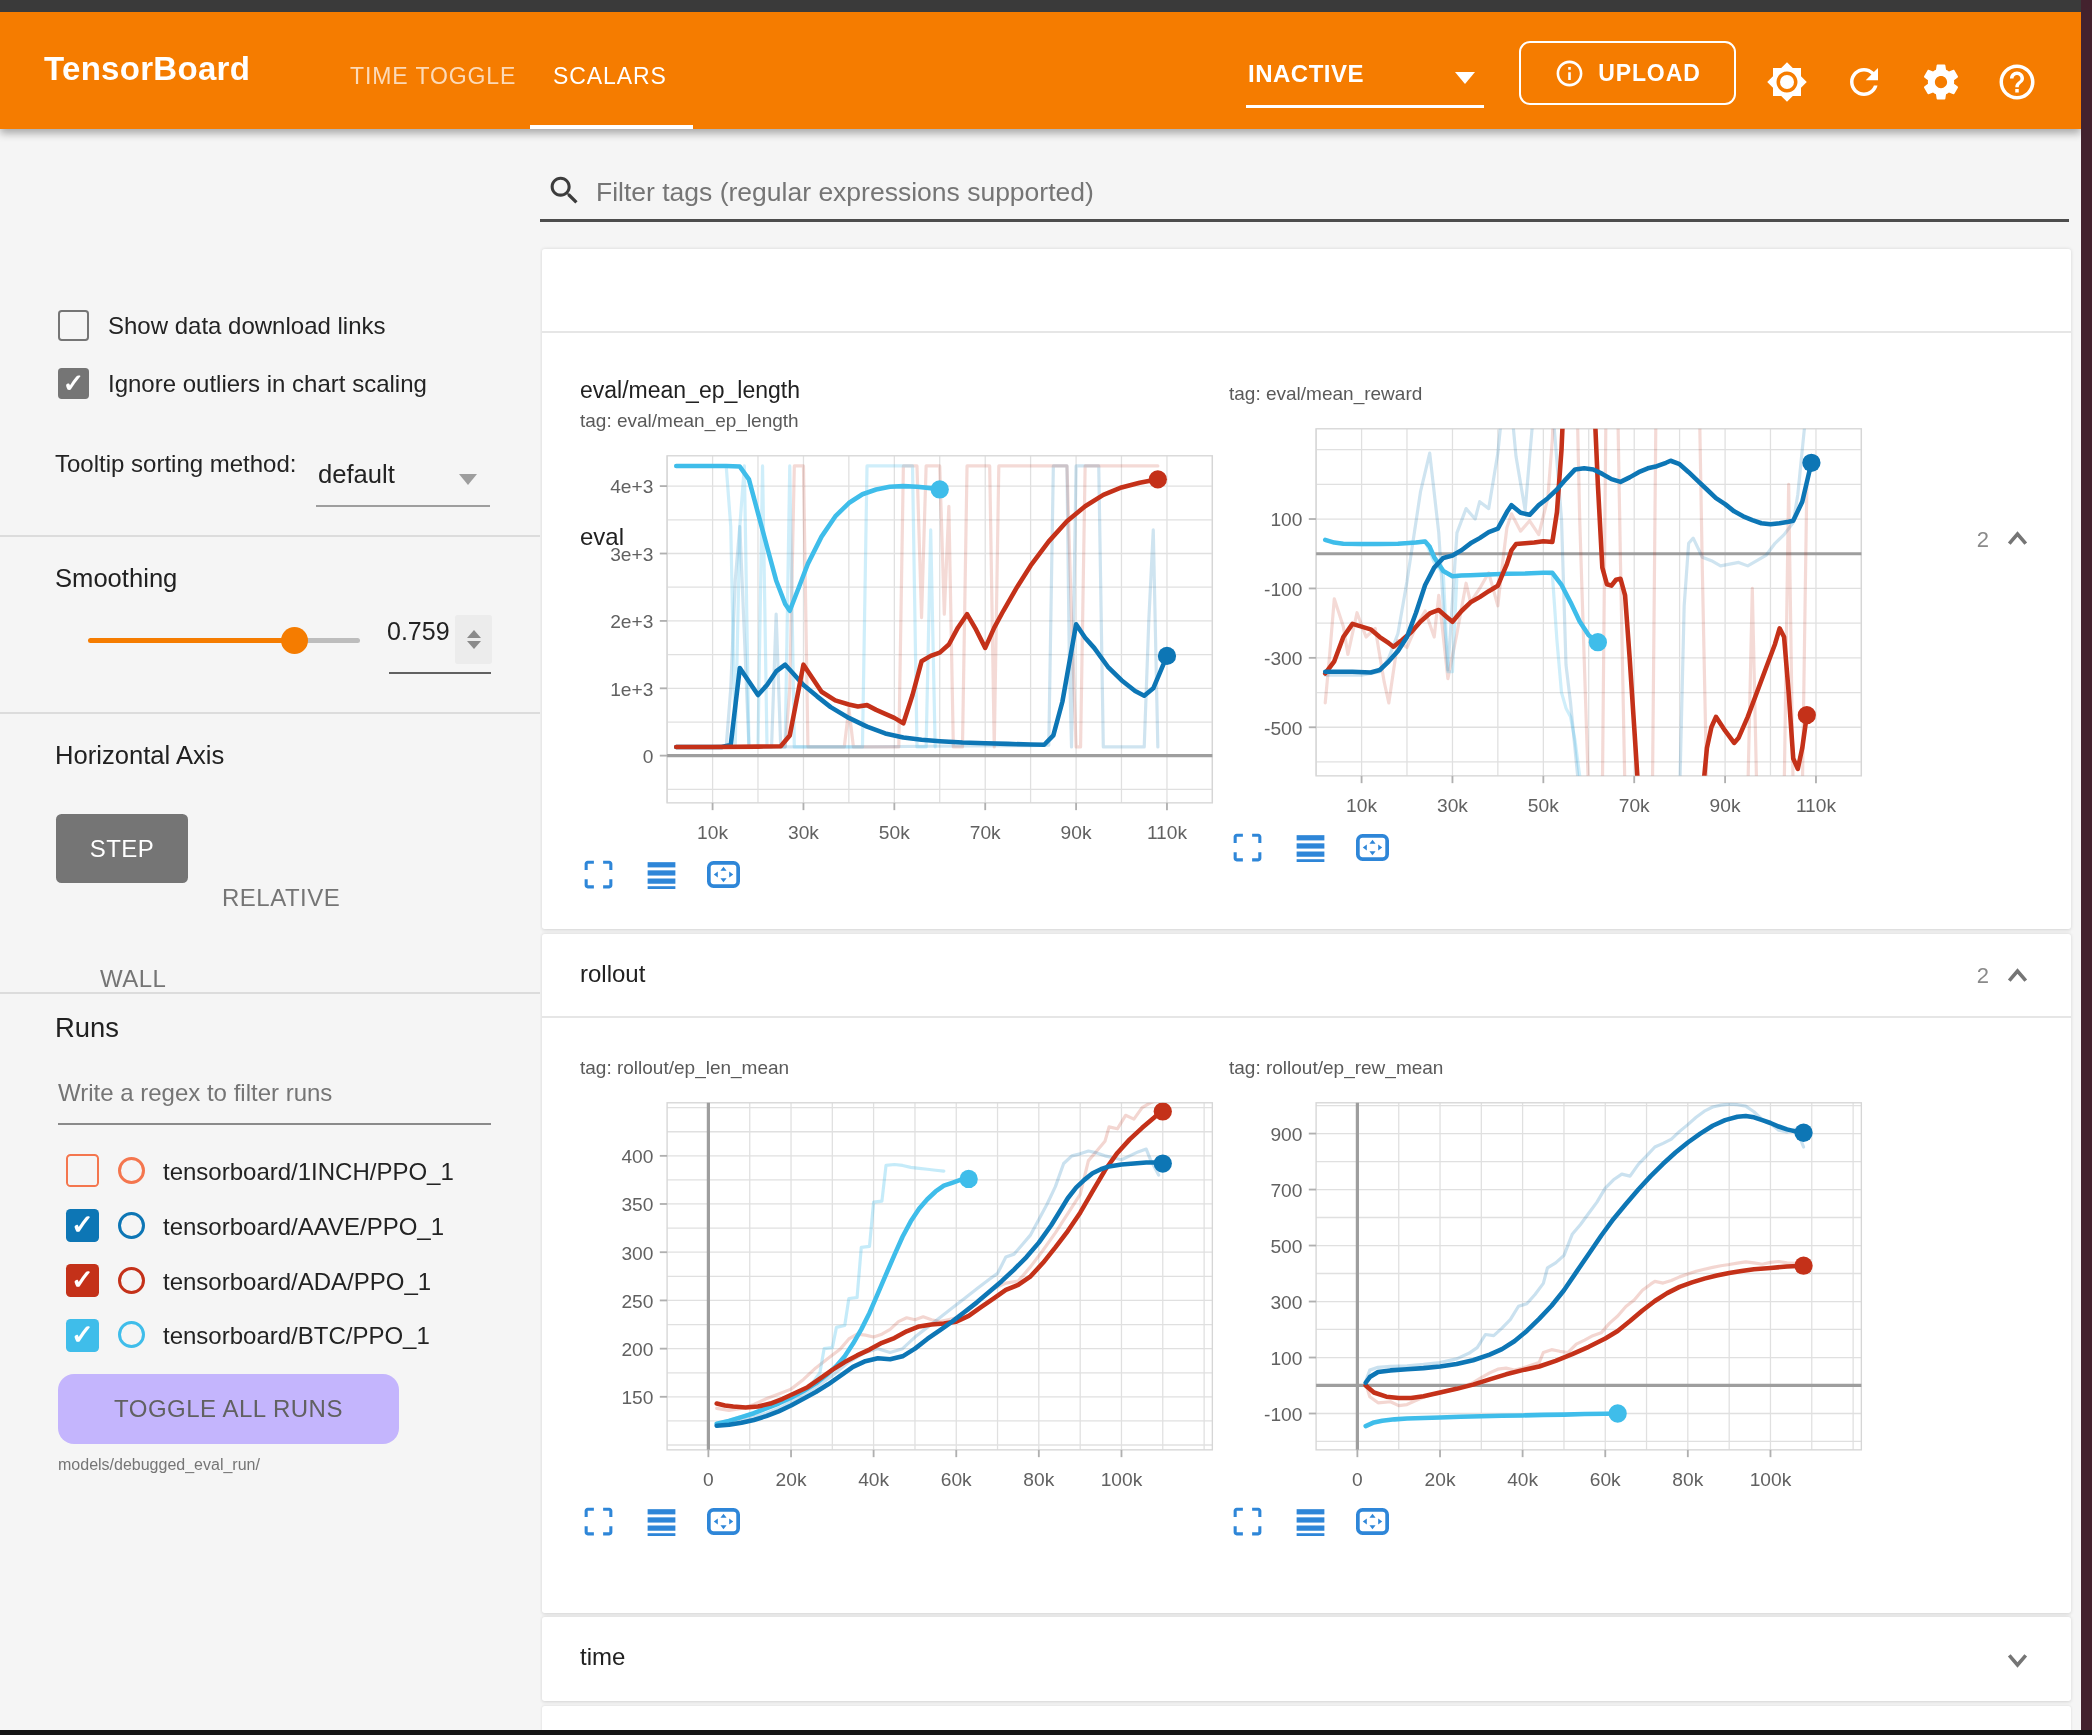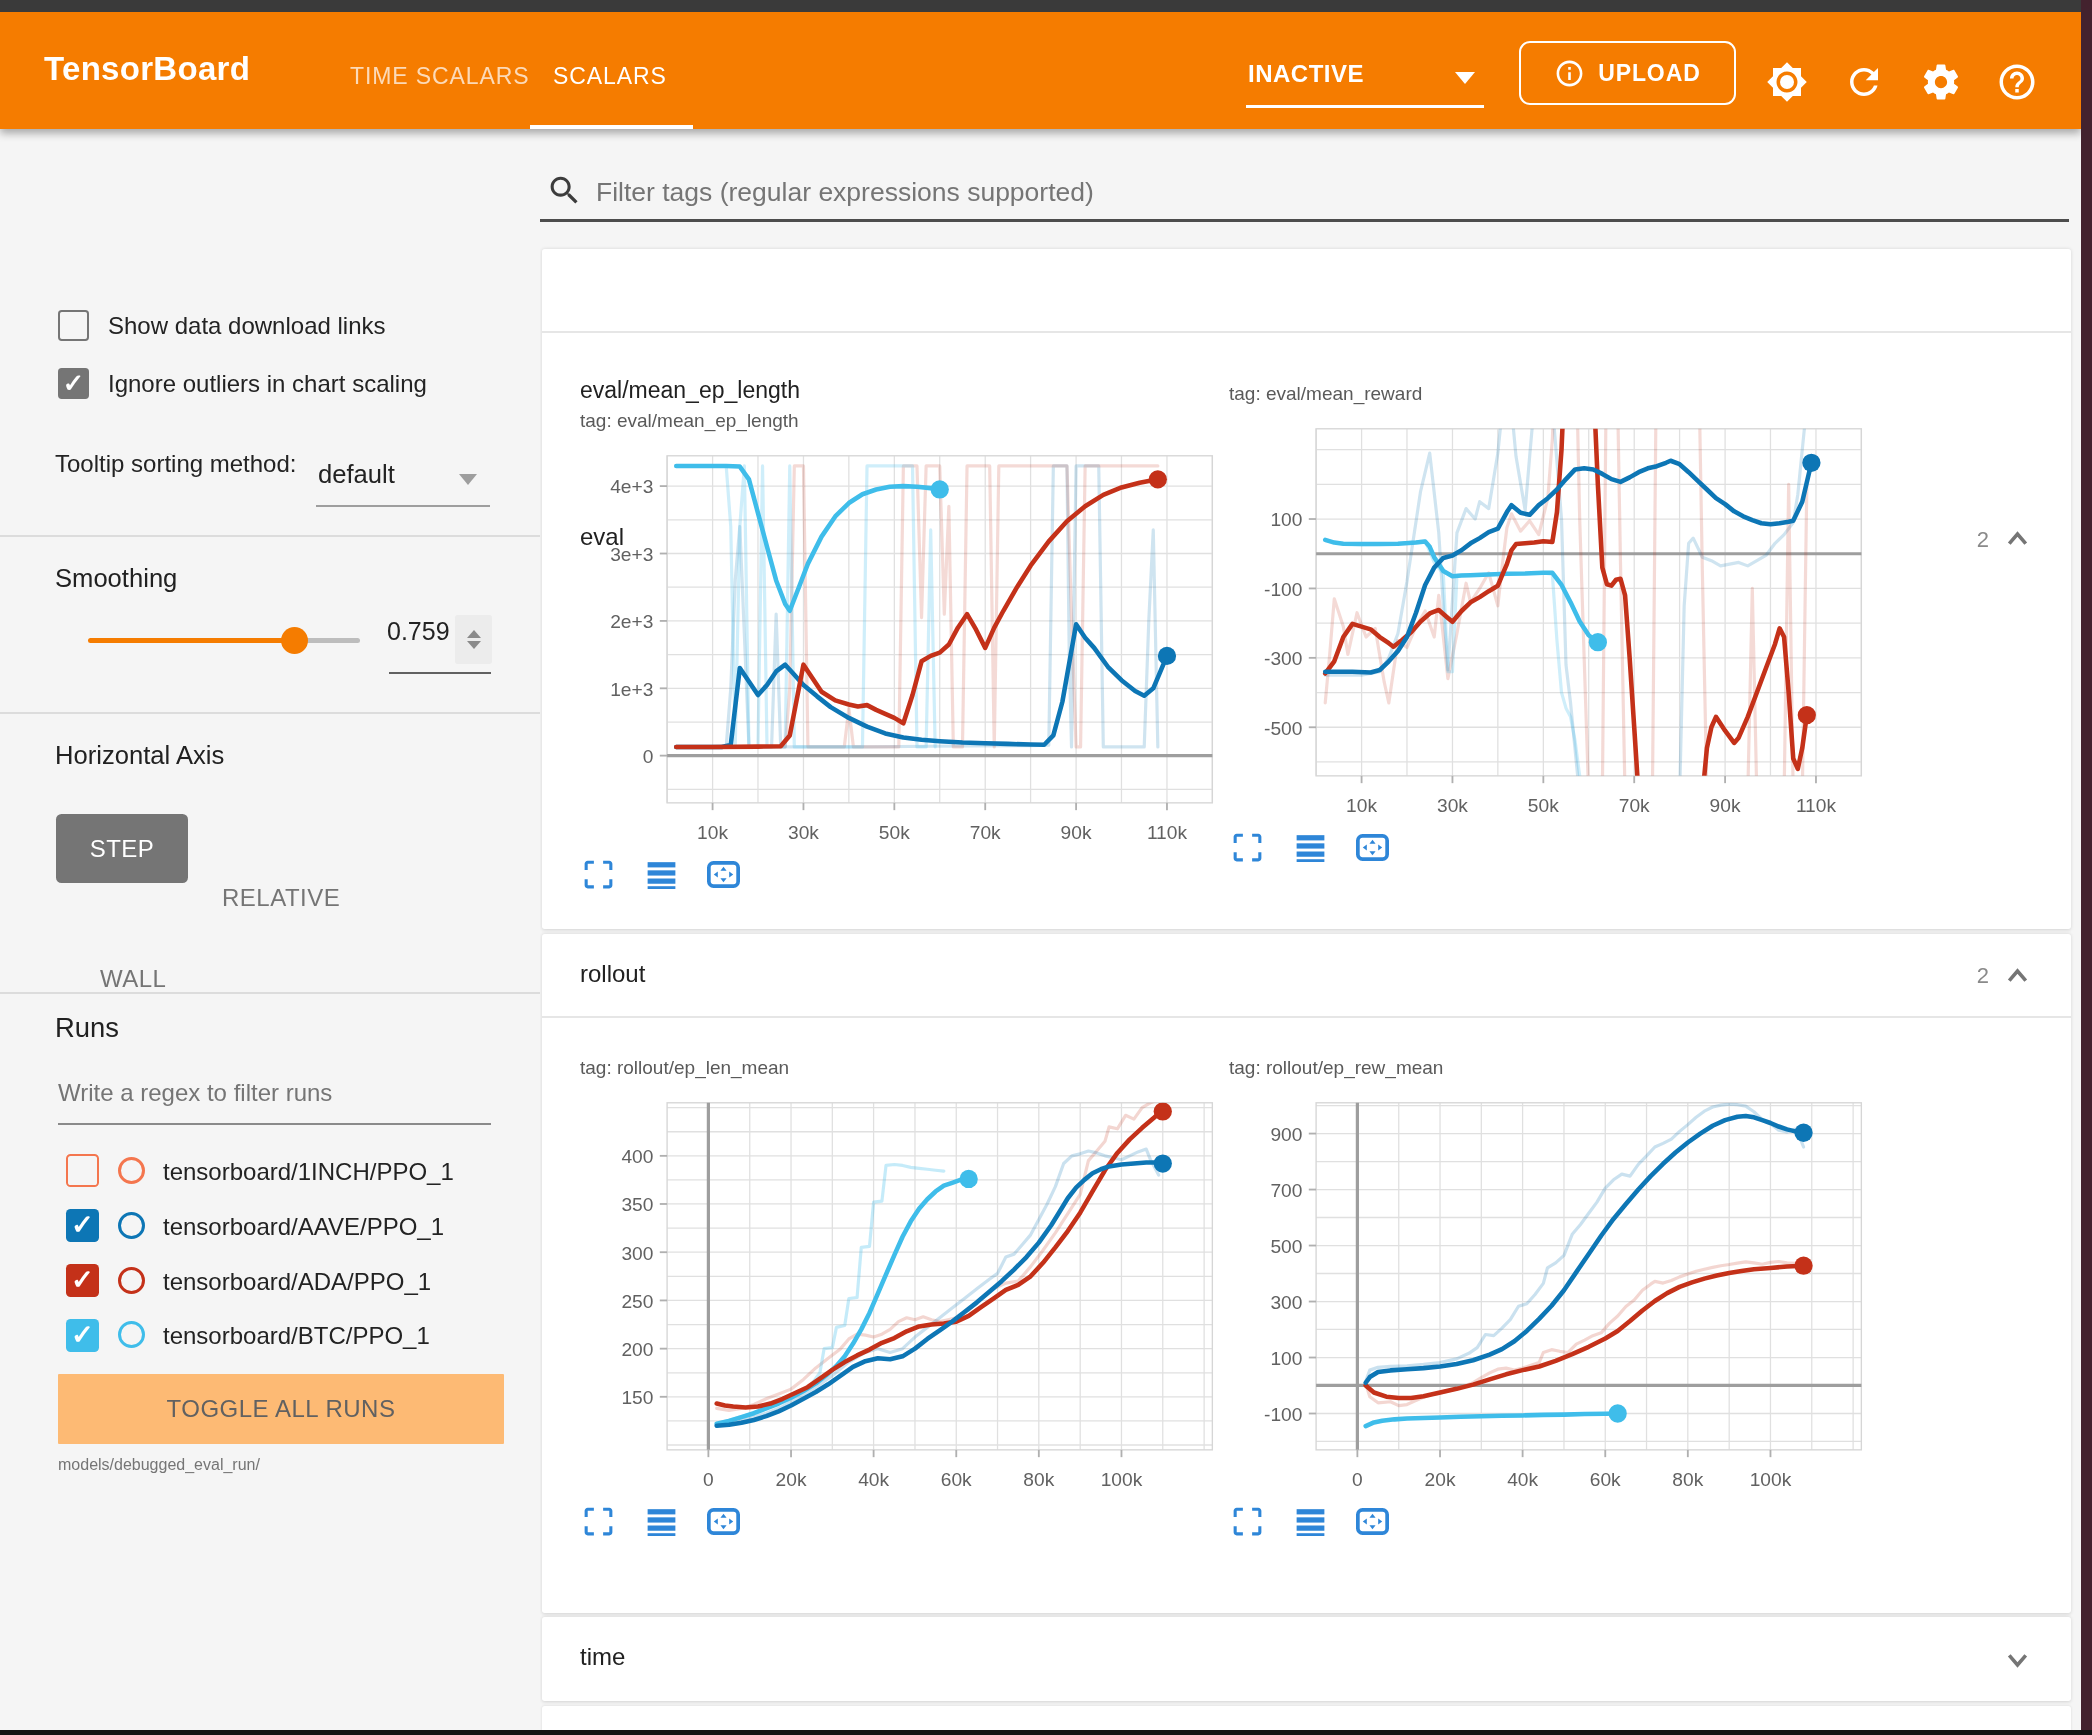--- a/index.html
+++ b/index.html
@@ -41,21 +41,21 @@
   .spinner { width:37px; height:49px; background:#ececec; border-radius:2.7px; display:flex; flex-direction:column; align-items:center; justify-content:center; gap:3.7px; }
   .spin-arrow { width:0; height:0; border-left:7.3px solid transparent; border-right:7.3px solid transparent; }
   .spin-up { border-bottom:8.2px solid #8a8a8a; }
   .spin-down { border-top:8.2px solid #8a8a8a; }
   .axis-btn { border-radius:5.5px; font-size:24px; letter-spacing:0.5px; cursor:pointer; }
   .axis-btn.sel { background:#757575; color:#fff; display:flex; align-items:center; justify-content:center; }
   .axis-btn.unsel { color:#757575;margin-top:48px; }
   .run-cb { width:33px; height:33px; border-radius:4.6px; font-size:27.4px; font-weight:700; color:#fff; text-align:center; line-height:31px; }
   .run-circle { width:27.4px; height:27.4px; border-radius:50%; background:transparent; }
   .run-label { font-size:24px; color:#232323; white-space:nowrap; }
-  .toggle-btn { left:58px; top:1245px; width:446px; height:70px; background:#fdba74; border-radius:1px;
+  .toggle-btn { left:58px; top:1245px; width:341px; height:70px; background:#c4b5fd; border-radius:16px;
                 display:flex; align-items:center; justify-content:center; color:#616161; font-size:24px; letter-spacing:0.5px; cursor:pointer; }
   .models-path { left:58px; top:1327px; font-size:16px; color:#757575; }
 
   
   .main-underline { left:537px; top:219px; width:1532px; height:2.7px; background:#4d4d4d; }
   .search-input { left:596px; top:168px; width:1425px; height:48px; border:none; background:transparent; outline:none;
                   font-size:26.5px; color:#424242; font-family:"Liberation Sans",sans-serif; }
   .search-input::placeholder { color:#757575; opacity:1; }
   .card { left:542px; width:1529px; background:#fff; border-radius:2.7px; box-shadow:0 0.9px 3.7px rgba(0,0,0,0.14); }
   .card-title { left:38px; font-size:24px; color:#212121; }
@@ -72,21 +72,21 @@
 </style>
 </head>
 <body>
 
 <div class="abs top-strip"></div>
 <div class="abs right-strip"></div>
 <div class="abs bottom-strip"></div>
 
 <header class="abs appbar">
   <div class="abs logo">TensorBoard</div>
-  <div class="abs tab t1">TIME SCALARS</div>
+  <div class="abs tab t1">TIME TOGGLE</div>
   <div class="abs tab t2">SCALARS</div>
   <div class="abs tab-underline"></div>
   <div class="abs status">INACTIVE</div>
   <div class="abs status-caret"></div>
   <div class="abs status-underline"></div>
   <div class="abs upload-btn">
     <span style="display:inline-flex;">
       <svg width="31" height="31" viewBox="0 0 24 24" fill="#fff">
           <path d="M12 2C6.48 2 2 6.48 2 12s4.48 10 10 10 10-4.48 10-10S17.52 2 12 2zm0 18c-4.41 0-8-3.59-8-8s3.59-8 8-8 8 3.59 8 8-3.59 8-8 8zm-1-13h2v2h-2V7zm0 4h2v6h-2v-6z"></path>
         </svg>

